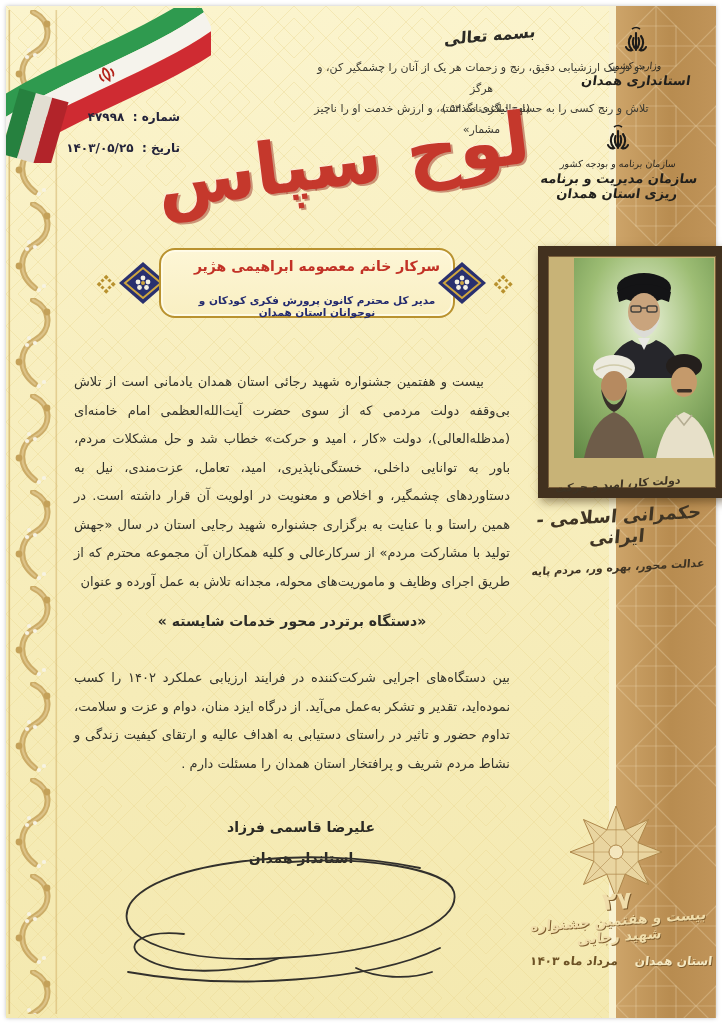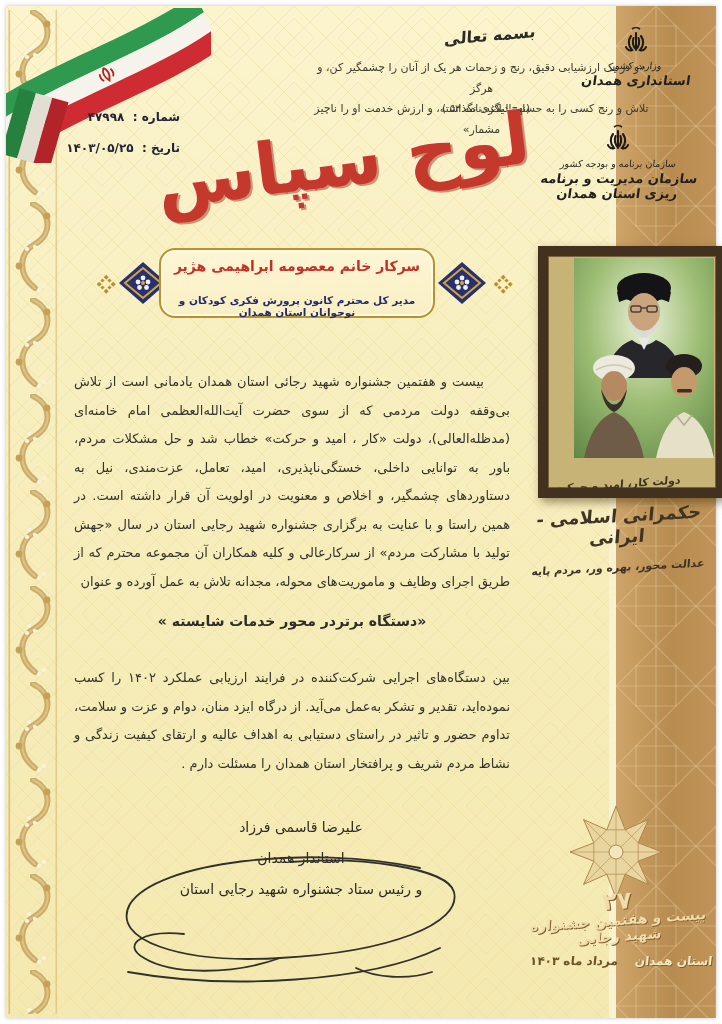--- a/index.html
+++ b/index.html
@@ -23,35 +23,35 @@
   .quote-src{top:96px;right:145px;width:170px;text-align:center;font-size:10.5px;color:#3b3a32;}
   .meta-line{font-size:12px;color:#23233a;font-weight:bold;white-space:nowrap;}
   .meta-num{right:536px;top:104px;}
   .meta-date{right:536px;top:135px;}
   .main-title{left:140px;top:112px;width:400px;height:135px;text-align:center;
         font-size:72px;font-weight:bold;color:#c5382c;transform:rotate(-7deg);
         text-shadow:2px 2px 0 rgba(146,32,22,.45), -1px -1px 0 rgba(255,230,220,.6);
         letter-spacing:-2px;}
   .banner{left:153px;top:242px;width:272px;height:66px;border:2px solid #b9922f;border-radius:16px;
         background:linear-gradient(180deg,#fdf6d6,#f9efc2);text-align:center;z-index:4;
-        box-shadow:inset 0 0 0 2px rgba(255,252,235,.8);}
+        box-shadow:inset 0 0 0 2px rgba(255,252,235,.8);padding-left:20px;}
   .banner-name{margin-top:8px;font-size:14px;font-weight:bold;color:#c23126;}
   .banner-role{margin-top:20px;font-size:10.5px;font-weight:bold;color:#232a6e;}
   .medallion{width:50px;height:44px;top:255px;z-index:4;}
   .cluster{width:24px;height:24px;top:266px;z-index:4;}
   .portrait{left:532px;top:240px;width:164px;height:228px;z-index:4;border:10px solid #42311f;
         background:#c8b377;padding:2px;box-shadow:3px 4px 9px rgba(60,40,10,.5), inset 0 0 0 1px #7a5f3a;}
   .portrait svg{display:block;}
   .body-text{left:56px;top:350px;width:460px;color:#34332b;font-size:13px;z-index:3;}
   .body-text p{margin:12px;text-align:justify;line-height:28.5px;text-indent:26px;}
   .body-text p.p2{text-indent:0;margin-top:30px;}
   .award-heading{margin-top:8px;text-align:center;font-size:14px;font-weight:bold;color:#2e2d27;
         text-indent:0;line-height:26px;}
   .sign-block{left:100px;top:806px;width:390px;text-align:center;z-index:3;
-        font-size:14px;font-weight:normal;color:#2b2a24;line-height:31px;}
+        font-size:14px;font-weight:bold;color:#2b2a24;line-height:31px;}
   .sign-svg{left:102px;top:842px;width:375px;height:145px;z-index:4;}
   .org{text-align:center;z-index:4;color:#201f1c;}
   .org1{left:558px;top:20px;width:144px;}
   .org2{left:518px;top:118px;width:188px;}
   .org .emb{display:block;margin:0 auto;}
   .org-small{font-size:9.5px;margin-top:2px;transform:skewX(-6deg);}
   .org-big{font-size:13px;font-weight:bold;margin-top:2px;transform:skewX(-8deg);}
   .slogan{left:516px;top:472px;width:192px;text-align:center;color:#3f3424;z-index:4;}
   .slogan-1{font-size:11px;transform:rotate(-4deg) skewX(-8deg);font-weight:bold;}
   .slogan-2{font-size:18px;font-weight:bold;margin-top:14px;transform:rotate(-3deg) skewX(-8deg);}
@@ -250,21 +250,20 @@
 
     <div class="abs rtl body-text">
       <p>بیست و هفتمین جشنواره شهید رجائی استان همدان یادمانی است از تلاش بی‌وقفه دولت مردمی که از سوی حضرت آیت‌الله‌العظمی امام خامنه‌ای (مدظله‌العالی)، دولت «کار ، امید و حرکت» خطاب شد و حل مشکلات مردم، باور به توانایی داخلی، خستگی‌ناپذیری، امید، تعامل، عزت‌مندی، نیل به دستاوردهای چشمگیر، و اخلاص و معنویت در اولویت آن قرار داشته است. در همین راستا و با عنایت به برگزاری جشنواره شهید رجایی استان در سال «جهش تولید با مشارکت مردم» از سرکارعالی و کلیه همکاران آن مجموعه محترم که از طریق اجرای وظایف و ماموریت‌های محوله، مجدانه تلاش به عمل آورده و عنوان</p>
       <div class="award-heading rtl">«دستگاه برتردر محور خدمات شایسته »</div>
       <p class="p2">بین دستگاه‌های اجرایی شرکت‌کننده در فرایند ارزیابی عملکرد ۱۴۰۲ را کسب نموده‌اید، تقدیر و تشکر به‌عمل می‌آید. از درگاه ایزد منان، دوام و عزت و سلامت، تداوم حضور و تاثیر در راستای دستیابی به اهداف عالیه و ارتقای کیفیت زندگی و نشاط مردم شریف و پرافتخار استان همدان را مسئلت دارم .</p>
     </div>
 
     <div class="abs rtl sign-block">
       <div>علیرضا قاسمی فرزاد</div>
       <div>استاندار همدان</div>
-      <div>و رئیس ستاد جشنواره شهید رجایی استان</div>
     </div>
     <svg class="abs sign-svg" viewBox="0 0 375 145">
       <g fill="none" stroke="#32302c" stroke-width="1.8" stroke-linecap="round">
         <path d="M312 20 C200 -4 48 14 22 56 C2 92 72 116 172 110 C282 104 354 76 346 44 C340 20 252 8 182 14"></path>
         <path d="M172 110 C122 128 62 126 36 110 C12 96 36 82 76 86"></path>
         <path d="M20 124 C120 142 262 134 332 100"></path>
         <path d="M248 120 C268 130 300 132 324 124"></path>
       </g>
     </svg>
 

